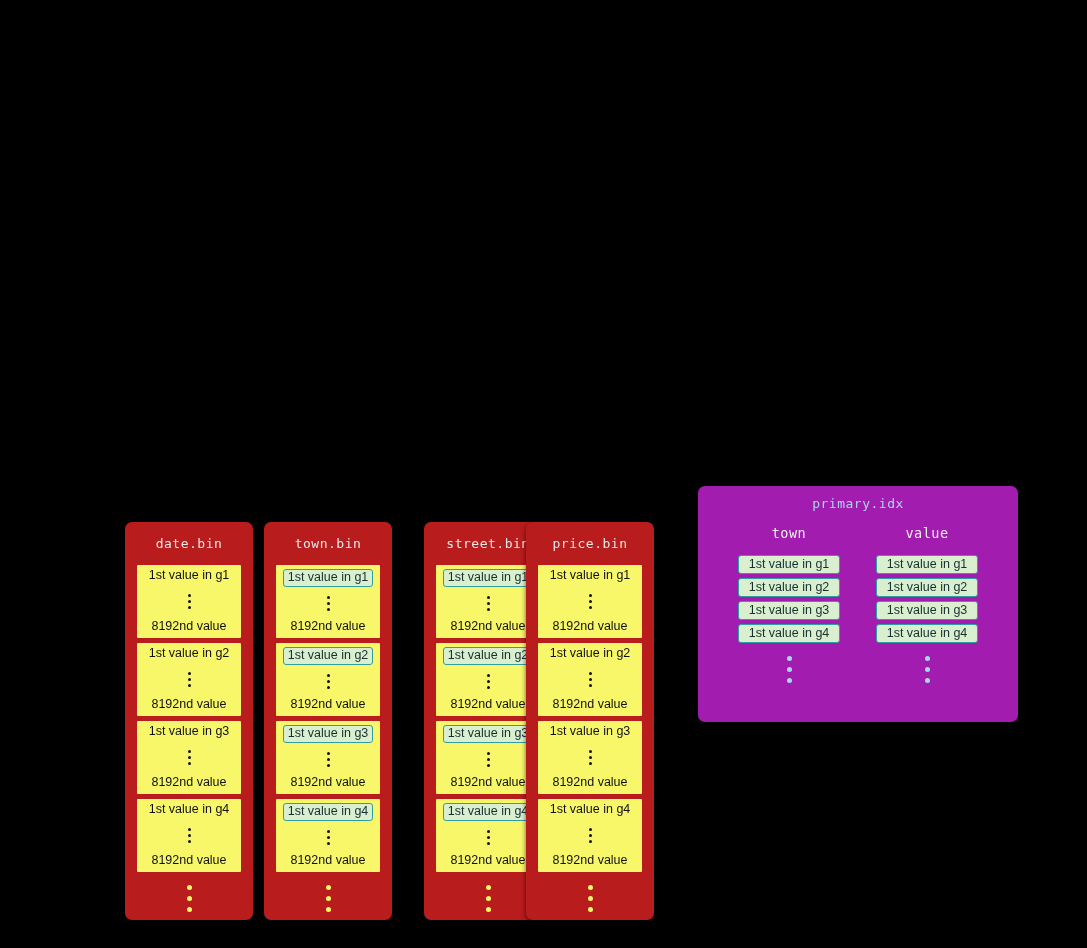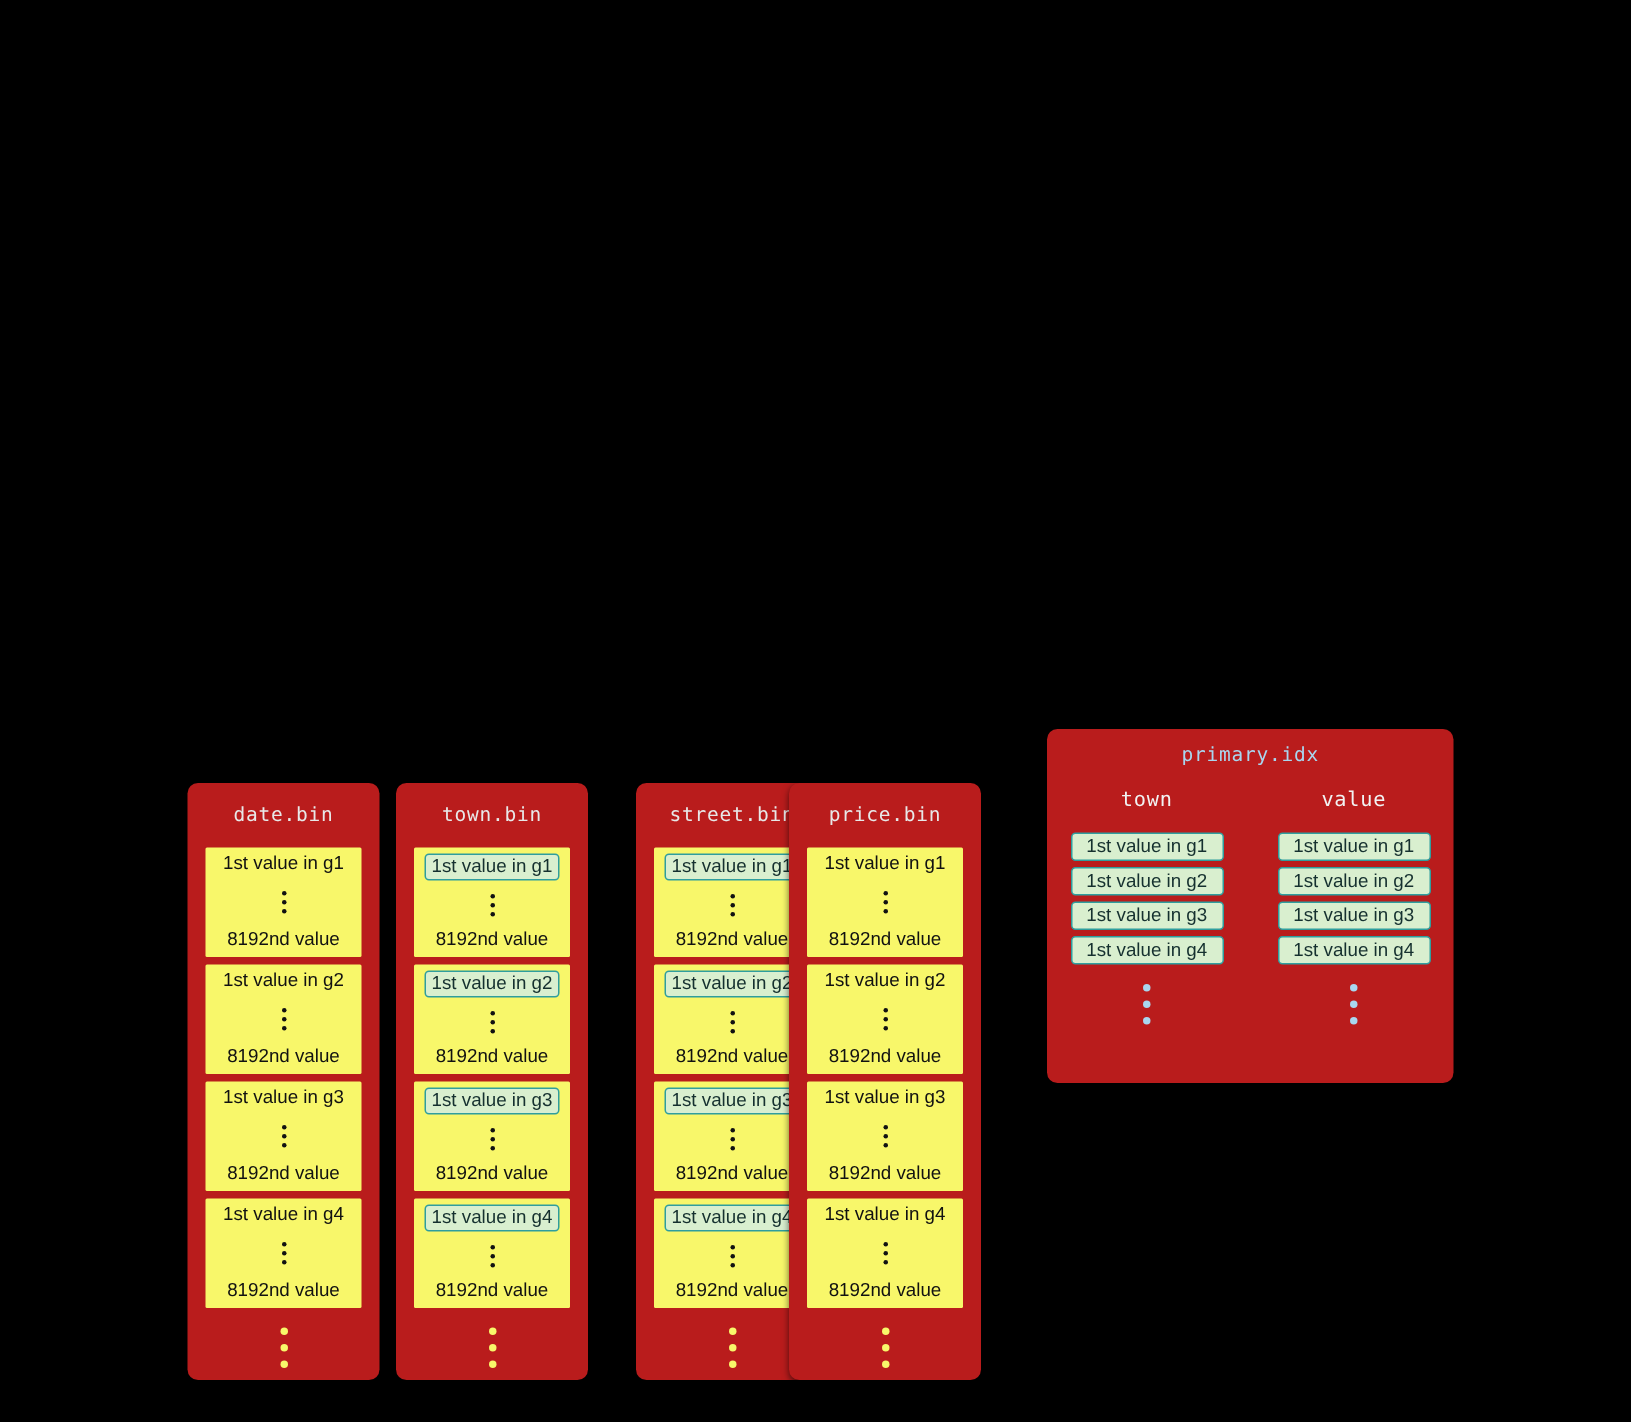--- a/index.html
+++ b/index.html
@@ -34,22 +34,22 @@
   }
 
   .vdots { display:flex; flex-direction:column; align-items:center; gap:3px; }
   .vdots span { width:3px; height:3px; border-radius:50%; background:#111; }
   .footer-dots { flex:1; display:flex; align-items:center; justify-content:center; }
   .footer-dots .vdots { gap:6px; }
   .footer-dots .vdots span { width:5px; height:5px; background:#f8f76a; }
 
   
   .idx-panel {
-    position:absolute; left:698px; top:486px; width:271px; height:236px;
-    background:#b91c1c; border-radius:7px;
+    position:absolute; left:698px; top:486px; width:320px; height:236px;
+    background:#a21caf; border-radius:7px;
     box-shadow:0 2px 5px rgba(0,0,0,0.6);
   }
   .idx-title {
     text-align:center; padding-top:10px; color:#a9d6ef;
     font-family:"DejaVu Sans Mono", monospace; font-size:13px; letter-spacing:0.5px;
   }
   .idx-cols { display:flex; justify-content:center; gap:36px; margin-top:14px; }
   .idx-col { width:102px; display:flex; flex-direction:column; align-items:center; }
   .idx-col-label {
     color:#f2f2f2; font-family:"DejaVu Sans Mono", monospace; font-size:13.5px;

